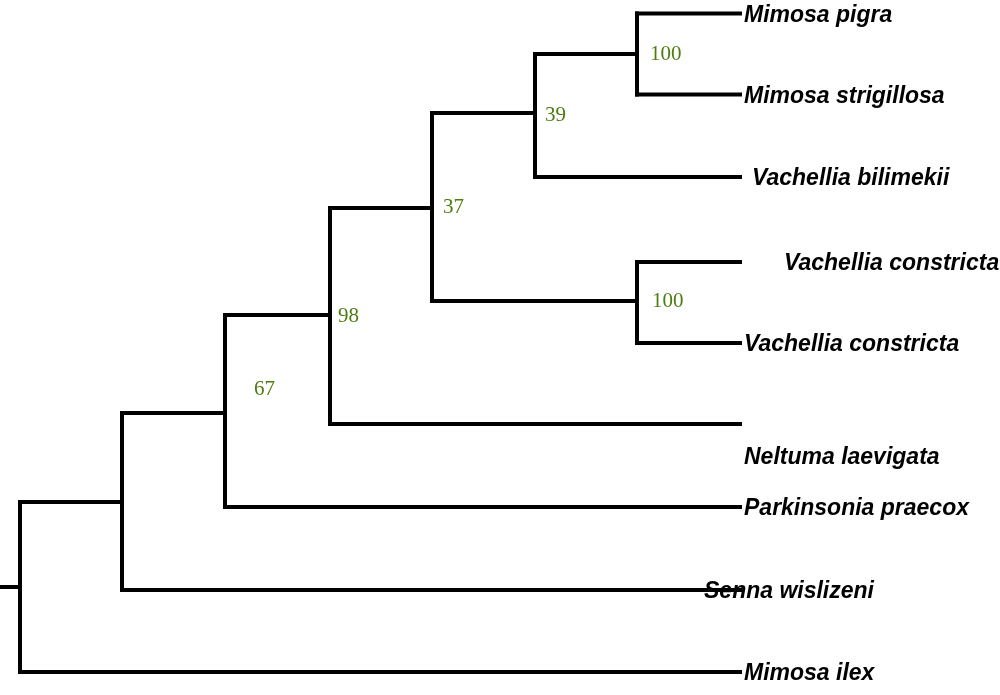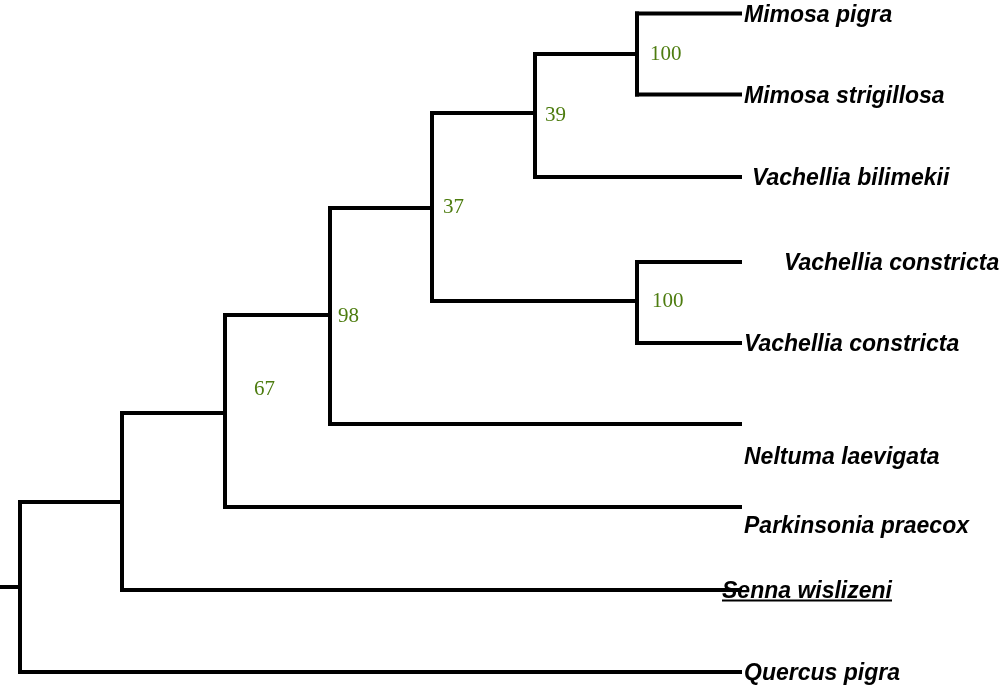--- a/index.html
+++ b/index.html
@@ -74,23 +74,23 @@
       <line x1="20" y1="672" x2="740" y2="672" stroke="#000000" stroke-width="4" stroke-linecap="square"></line>
       <line x1="0" y1="587" x2="20" y2="587" stroke="#000000" stroke-width="4" stroke-linecap="square"></line>
     </svg>
   <div id="labels">
       <span class="taxon" style="left: 744px; top: 13.5px;">Mimosa pigra</span>
       <span class="taxon" style="left: 744px; top: 94.5px;">Mimosa strigillosa</span>
       <span class="taxon" style="left: 744px; top: 177px; margin-left: 8px;">Vachellia bilimekii</span>
       <span class="taxon" style="left: 744px; top: 262px; margin-left: 40px;">Vachellia constricta</span>
       <span class="taxon" style="left: 744px; top: 343px;">Vachellia constricta</span>
       <span class="taxon" style="left: 744px; top: 424px; margin-top: 32px;">Neltuma laevigata</span>
-      <span class="taxon" style="left: 744px; top: 507px; margin-top: 18px;">Parkinsonia praecox</span>
-      <span class="taxon" style="left: 722px; top: 590px; text-decoration: underline;">Senna wislizeni</span>
-      <span class="taxon" style="left: 744px; top: 672px;">Quercus pigra</span>
+      <span class="taxon" style="left: 744px; top: 507px;">Parkinsonia praecox</span>
+      <span class="taxon" style="left: 704px; top: 590px;">Senna wislizeni</span>
+      <span class="taxon" style="left: 744px; top: 672px;">Mimosa ilex</span>
       <span class="bootstrap" style="left: 650px; top: 53px;">100</span>
       <span class="bootstrap" style="left: 545px; top: 114px;">39</span>
       <span class="bootstrap" style="left: 443px; top: 206px;">37</span>
       <span class="bootstrap" style="left: 652px; top: 300px;">100</span>
       <span class="bootstrap" style="left: 338px; top: 315px;">98</span>
       <span class="bootstrap" style="left: 235px; top: 388px; margin-left: 19px;">67</span>
     </div>
 </div>
 
 </body></html>

